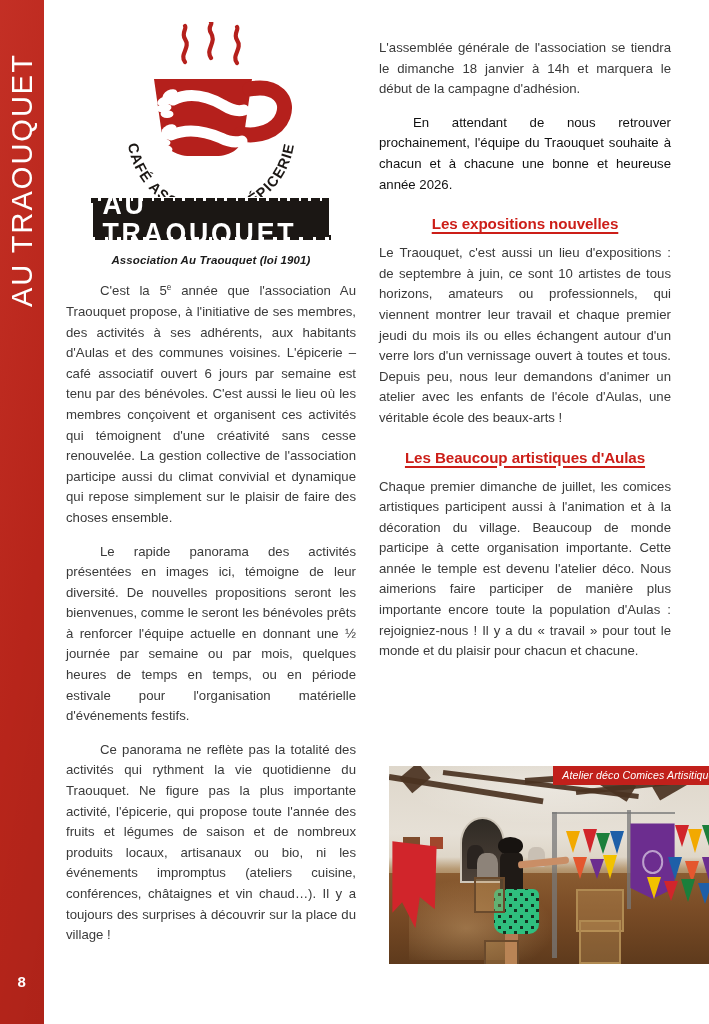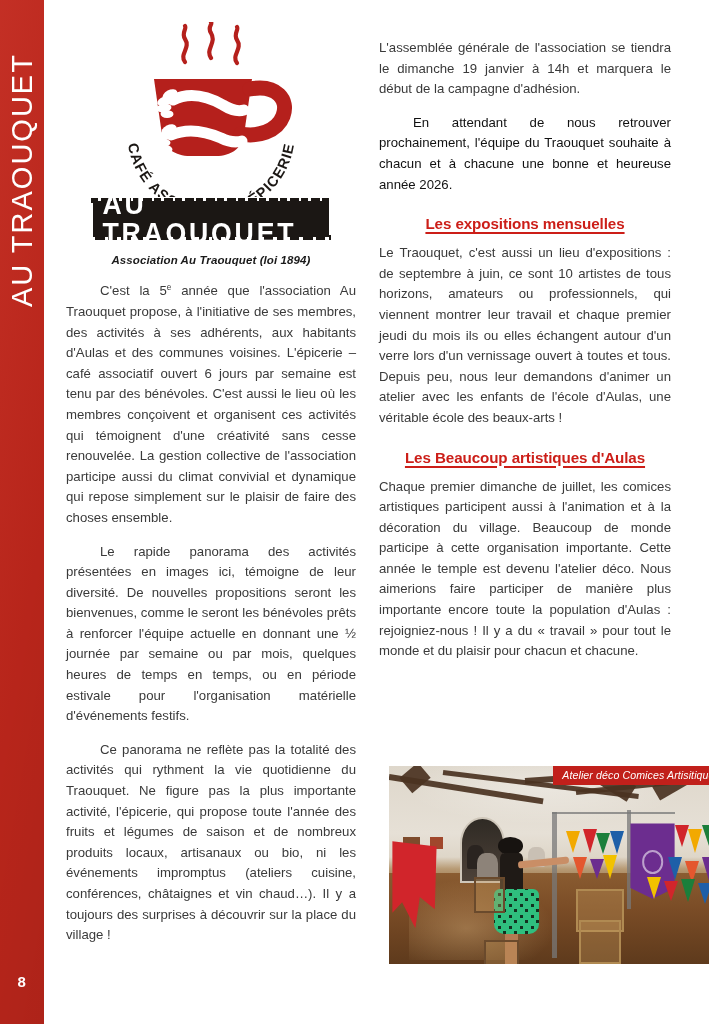--- a/index.html
+++ b/index.html
@@ -354,37 +354,37 @@
           <text font-family="'Liberation Sans', sans-serif" font-size="14.5" font-weight="700" fill="#1b1714" letter-spacing="1.1">
             <textPath href="#arcpath" startOffset="50%" text-anchor="middle">CAFÉ ASSOCIATIF - ÉPICERIE</textPath>
           </text>
         </svg>
       </div>
 
       <div class="brand-bar">
         <span class="brand-bar-text">AU TRAOUQUET</span>
       </div>
 
-      <div class="assoc-line">Association Au Traouquet (loi 1894)</div>
+      <div class="assoc-line">Association Au Traouquet (loi 1901)</div>
     </div>
 
     <div class="lead-gap"></div>
 
     <p class="body">C'est la 5<sup style="font-size:.62em; vertical-align:super;">e</sup> année que l'association Au Traouquet propose, à l'initiative de ses membres, des activités à ses adhérents, aux habitants d'Aulas et des communes voisines. L'épicerie – café associatif ouvert 6 jours par semaine est tenu par des bénévoles. C'est aussi le lieu où les membres conçoivent et organisent ces activités qui témoignent d'une créativité sans cesse renouvelée. La gestion collective de l'association participe aussi du climat convivial et dynamique qui repose simplement sur le plaisir de faire des choses ensemble.</p>
     <p class="body">Le rapide panorama des activités présentées en images ici, témoigne de leur diversité. De nouvelles propositions seront les bienvenues, comme le seront les bénévoles prêts à renforcer l'équipe actuelle en donnant une ½ journée par semaine ou par mois, quelques heures de temps en temps, ou en période estivale pour l'organisation matérielle d'événements festifs.</p>
     <p class="body">Ce panorama ne reflète pas la totalité des activités qui rythment la vie quotidienne du Traouquet. Ne figure pas la plus importante activité, l'épicerie, qui propose toute l'année des fruits et légumes de saison et de nombreux produits locaux, artisanaux ou bio, ni les événements impromptus (ateliers cuisine, conférences, châtaignes et vin chaud…). Il y a toujours des surprises à découvrir sur la place du village !</p>
   </div>
 
   <div class="col-right">
 
-    <p class="body no-indent">L'assemblée générale de l'association se tiendra le dimanche 19 janvier à 14h et marquera le début de la campagne d'adhésion.</p>
+    <p class="body no-indent">L'assemblée générale de l'association se tiendra le dimanche 18 janvier à 14h et marquera le début de la campagne d'adhésion.</p>
 
     <p class="body bold">En attendant de nous retrouver prochainement, l'équipe du Traouquet souhaite à chacun et à chacune une bonne et heureuse année 2026.</p>
 
-    <h2 class="redhead">Les expositions mensuelles</h2>
+    <h2 class="redhead">Les expositions nouvelles</h2>
     <p class="body no-indent">Le Traouquet, c'est aussi un lieu d'expositions : de septembre à juin, ce sont 10 artistes de tous horizons, amateurs ou professionnels, qui viennent montrer leur travail et chaque premier jeudi du mois ils ou elles échangent autour d'un verre lors d'un vernissage ouvert à toutes et tous. Depuis peu, nous leur demandons d'animer un atelier avec les enfants de l'école d'Aulas, une véritable école des beaux-arts !</p>
 
     <h2 class="redhead">Les Beaucoup artistiques d'Aulas</h2>
     <p class="body no-indent">Chaque premier dimanche de juillet, les comices artistiques participent aussi à l'animation et à la décoration du village. Beaucoup de monde participe à cette organisation importante. Cette année le temple est devenu l'atelier déco. Nous aimerions faire participer de manière plus importante encore toute la population d'Aulas : rejoigniez-nous ! Il y a du « travail » pour tout le monde et du plaisir pour chacun et chacune.</p>
   </div>
 
   <div class="photo-frame">
     <div class="photo-canvas">
 
       <div class="beam" style="left:0; top:4%; width:46%; height:3.2%; transform:rotate(9deg); transform-origin:left center;"></div>

